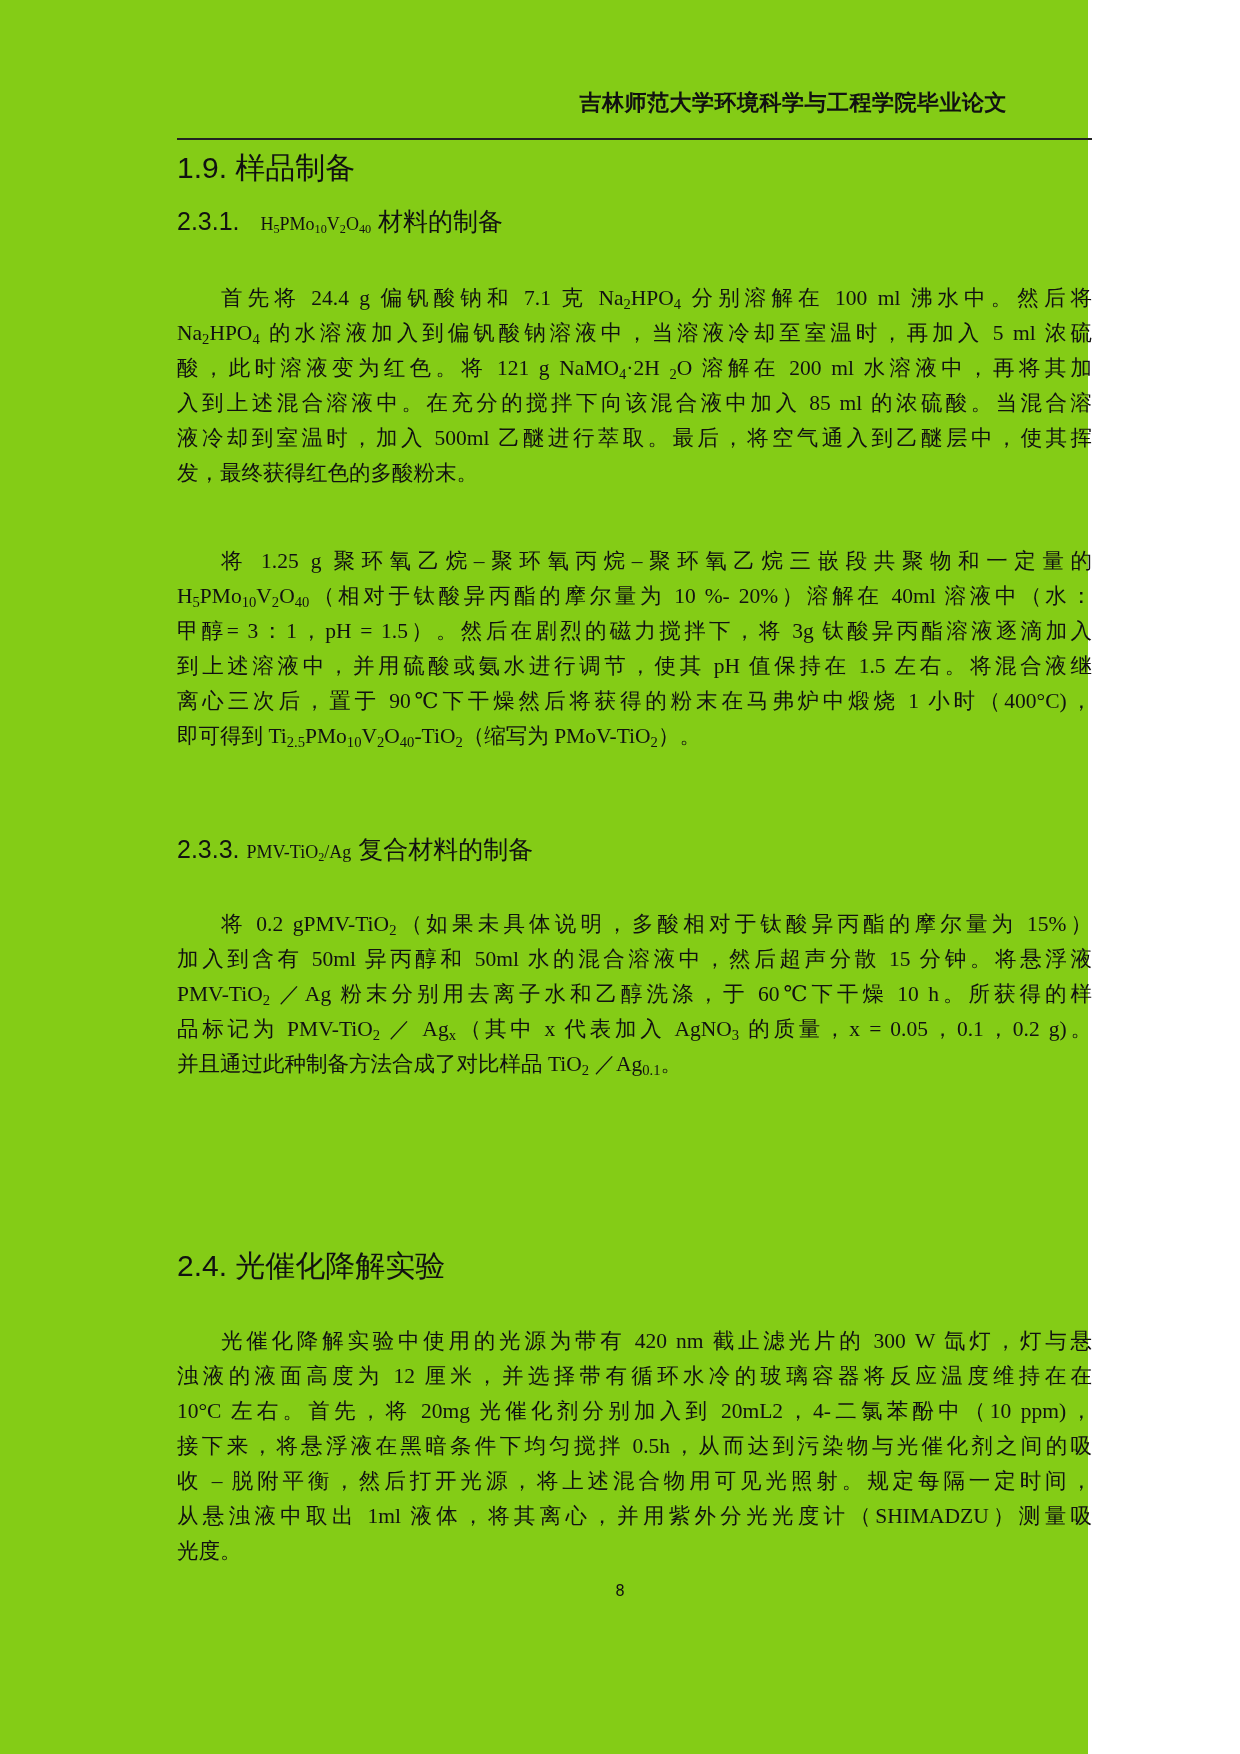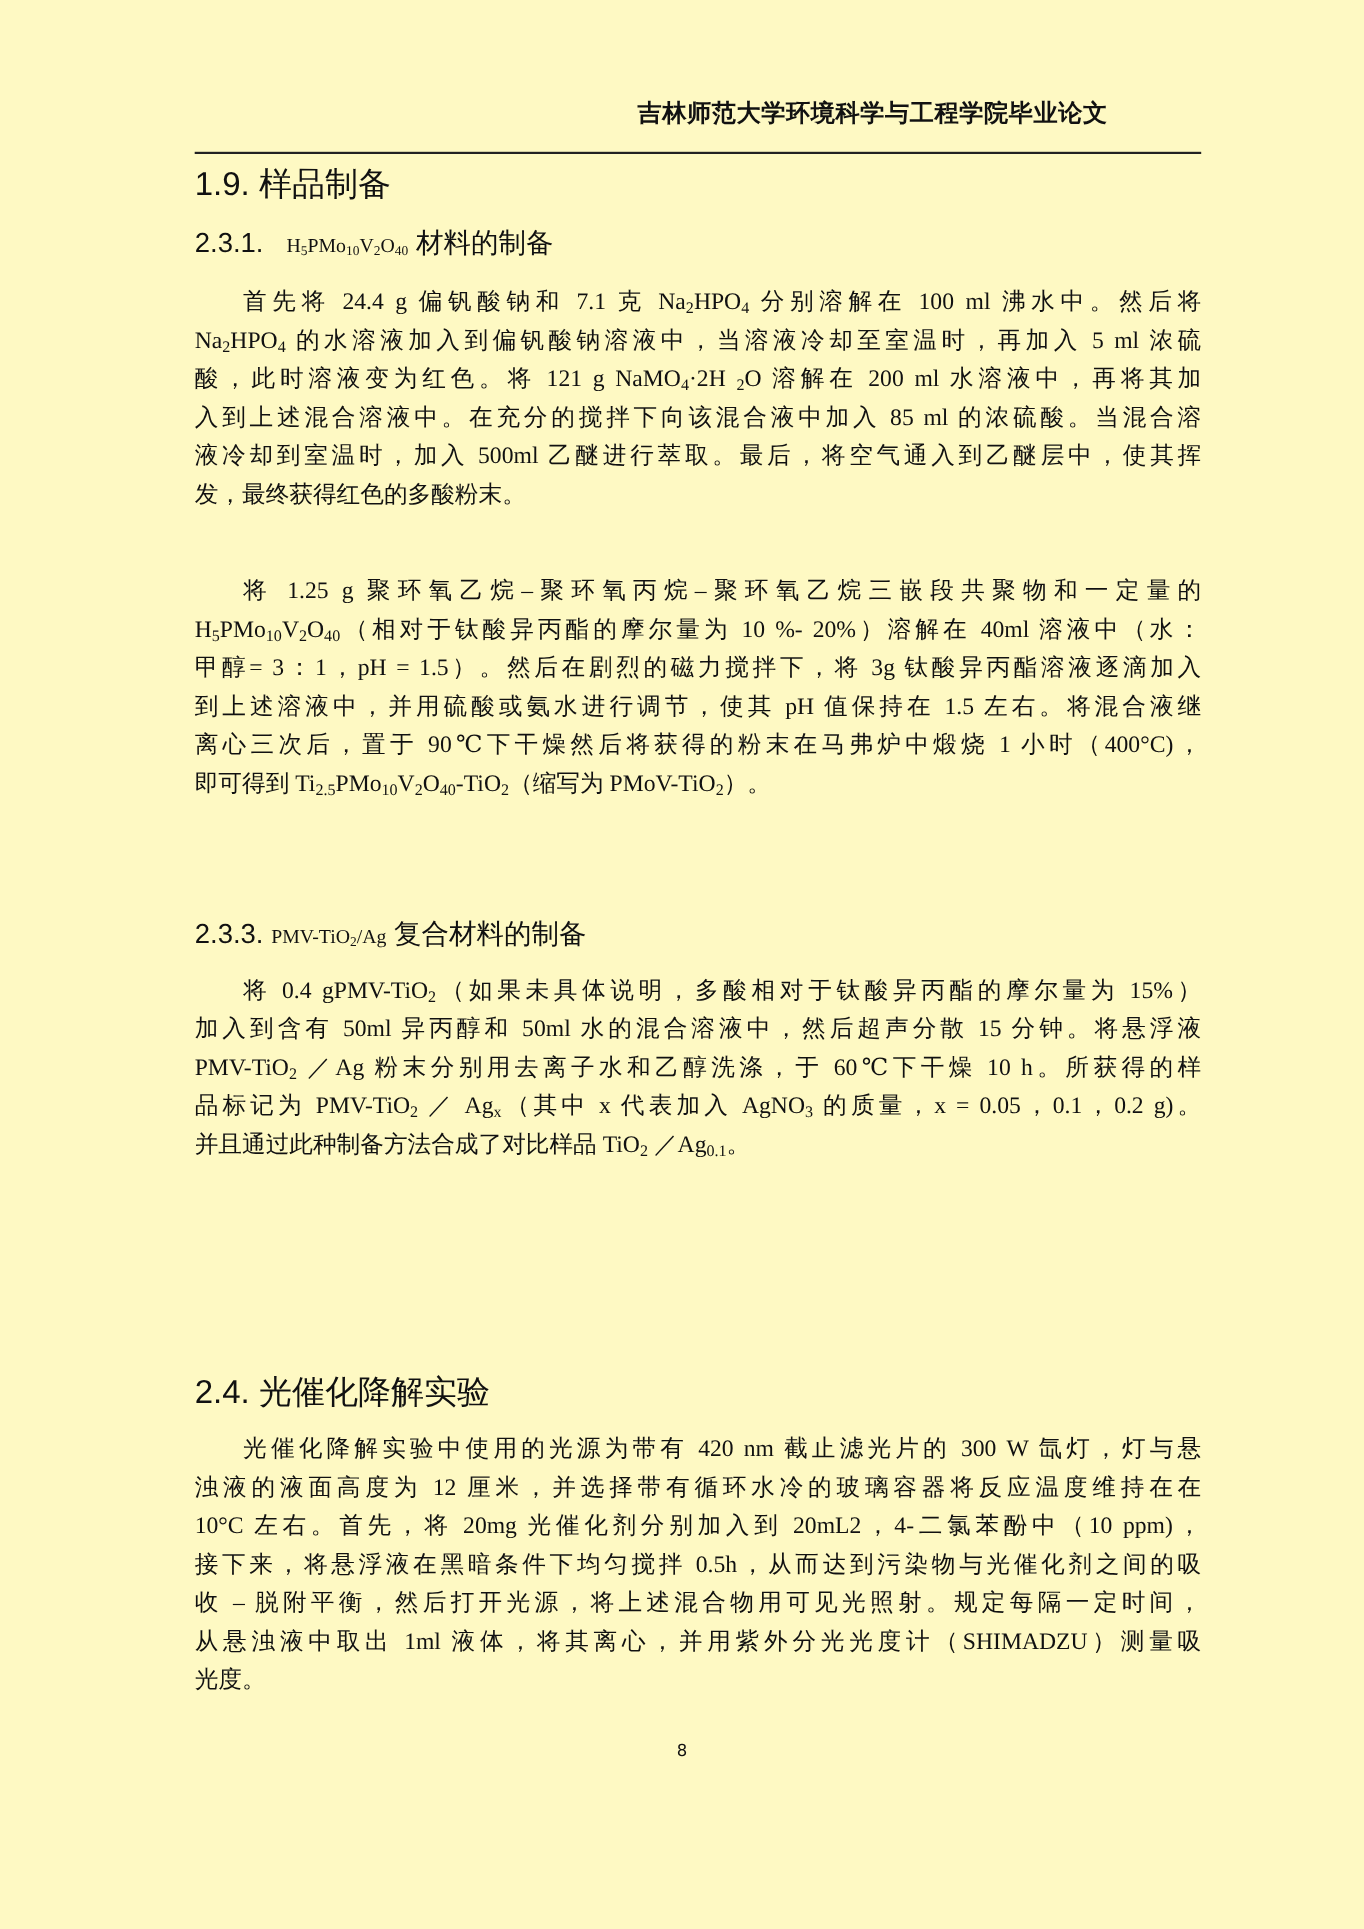--- a/index.html
+++ b/index.html
@@ -1,30 +1,30 @@
 <!DOCTYPE html>
 <html><head>
 <meta charset="utf-8">
 <style>
   html, body { margin: 0; padding: 0; background: #ffffff; }
   body { width: 1240px; height: 1754px; position: relative; overflow: hidden; color: #111; }
-  .page { position: absolute; left: 0; top: 0; width: 1240px; height: 1754px; background: #fef9c3; }
+  .page { position: absolute; left: 0; top: 0; width: 1088px; height: 1754px; background: #84cc16; }
   .running-header {
     position: absolute; left: 177px; width: 915px; top: 88px;
     text-align: right; padding-right: 85px; box-sizing: border-box;
     font-family: "DejaVu Sans", sans-serif; font-weight: bold; font-size: 22px; letter-spacing: 0.5px;
   }
   .header-rule { position: absolute; left: 177px; width: 915px; top: 138px; height: 2px; background: #222; }
   .h2 { position: absolute; left: 177px; font-family: "Liberation Sans", sans-serif; font-size: 30px; line-height: 36px; white-space: nowrap; }
   .h3 { position: absolute; left: 177px; font-family: "Liberation Sans", sans-serif; font-size: 25px; line-height: 32px; white-space: nowrap; }
   .h3 .f { font-family: "Liberation Serif", serif; font-size: 18px; margin-top: 36px; }
   .para {
     position: absolute; left: 177px; width: 915px;
     font-family: "Liberation Serif", "DejaVu Serif", serif; font-size: 21.5px; line-height: 35px;
-    text-align: justify; text-indent: 44px;
+    text-align: justify; text-indent: 44px; margin-top: 24px;
   }
   .line { display: block; white-space: nowrap; text-align: justify; text-align-last: justify; }
   .line.last { text-align-last: left; }
   .line.first { padding-left: 44px; }
   .para .line { text-indent: 0; }
   sub { font-size: 0.68em; vertical-align: -0.25em; line-height: 0; }
   .page-number { position: absolute; left: 0; width: 1240px; top: 1582px; text-align: center; font-family: "DejaVu Sans", sans-serif; font-size: 15px; }
 </style>
 </head>
 <body>
@@ -57,21 +57,21 @@
     <span class="line">到上述溶液中，并用硫酸或氨水进行调节，使其 pH 值保持在 1.5 左右。将混合液继</span>
     <span class="line">离心三次后，置于 90℃下干燥然后将获得的粉末在马弗炉中煅烧 1 小时（400°C)，</span>
     <span class="line last"><span>即可得到 </span><span>Ti</span><sub>2.5</sub><span>PMo</span><sub>10</sub><span>V</span><sub>2</sub><span>O</span><sub>40</sub><span>-TiO</span><sub>2</sub><span>（缩写为 PMoV-TiO</span><sub>2</sub><span>）。</span></span>
   </div>
 
   <div class="h3" style="top:833px;">
     <span>2.3.3. </span><span class="f"><span>PMV-TiO</span><sub>2</sub><span>/Ag</span></span><span> 复合材料的制备</span>
   </div>
 
   <div class="para" style="top:883px;">
-    <span class="line first"><span>将 0.4 gPMV-TiO</span><sub>2</sub><span>（如果未具体说明，多酸相对于钛酸异丙酯的摩尔量为 15%）</span></span>
+    <span class="line first"><span>将 0.2 gPMV-TiO</span><sub>2</sub><span>（如果未具体说明，多酸相对于钛酸异丙酯的摩尔量为 15%）</span></span>
     <span class="line">加入到含有 50ml 异丙醇和 50ml 水的混合溶液中，然后超声分散 15 分钟。将悬浮液</span>
     <span class="line"><span>PMV-TiO</span><sub>2</sub><span> ／Ag 粉末分别用去离子水和乙醇洗涤，于 60℃下干燥 10 h。所获得的样</span></span>
     <span class="line"><span>品标记为 PMV-TiO</span><sub>2</sub><span> ／ Ag</span><sub>x</sub><span>（其中 x 代表加入 AgNO</span><sub>3</sub><span> 的质量，x = 0.05，0.1，0.2 g)。</span></span>
     <span class="line last"><span>并且通过此种制备方法合成了对比样品 TiO</span><sub>2</sub><span> ／Ag</span><sub>0.1</sub><span>。</span></span>
   </div>
 
   <div class="h2" style="top:1248px;">2.4.  光催化降解实验</div>
 
   <div class="para" style="top:1300px;">
     <span class="line first">光催化降解实验中使用的光源为带有 420 nm 截止滤光片的 300 W 氙灯，灯与悬</span>

